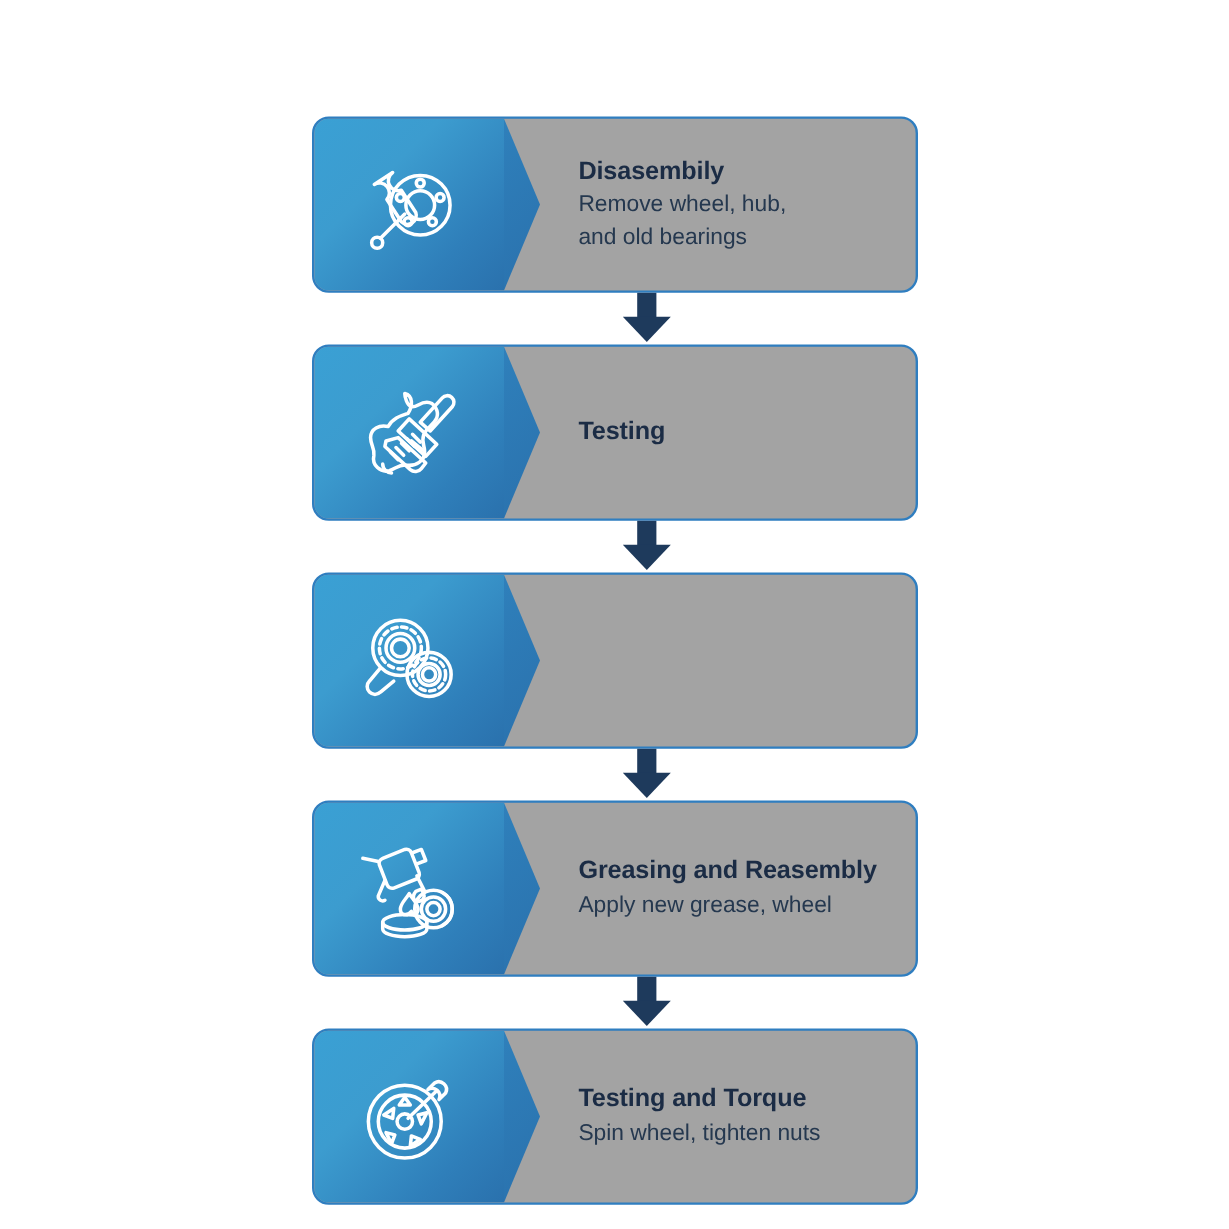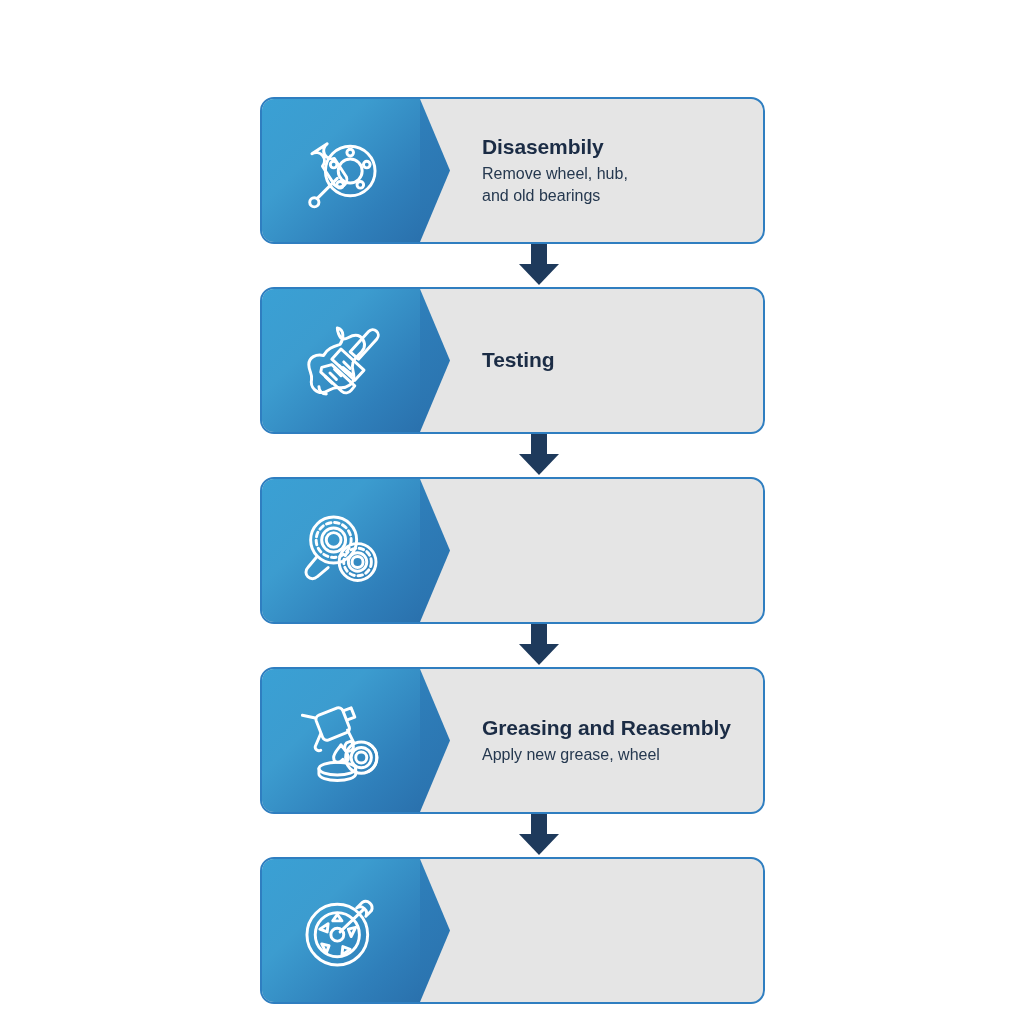--- a/index.html
+++ b/index.html
@@ -23,21 +23,21 @@
   }
 
   .step-wrap {
     position: relative;
   }
 
   .card {
     position: relative;
     height: 147px;
     box-sizing: border-box;
-    background: #e5e5e5;
+    background: #a3a3a3;
     border: 2px solid #2f7ec0;
     border-radius: 14px;
     overflow: hidden;
     display: flex;
     align-items: stretch;
   }
 
   
   .icon-panel {
     position: relative;
@@ -78,21 +78,21 @@
 
   .step-title {
     font-size: 21px;
     font-weight: bold;
     color: #1b2c45;
     line-height: 1.25;
     letter-spacing: -0.1px;
   }
 
   .step-desc {
-    font-size: 16px;
+    font-size: 19px;
     font-weight: normal;
     color: #25384f;
     line-height: 1.38;
     margin-top: 2px;
     white-space: pre-line;
   }
 
   
   .connector {
     height: 43px;
@@ -260,16 +260,20 @@
           <circle cx="46" cy="54" r="7"></circle>
           <path d="M46 32 l-5 7 h10 z"></path>
           <path d="M66 46 l-8 2 l3 8 z"></path>
           <path d="M60 70 l-8 -3 l-1 9 z"></path>
           <path d="M34 74 l3 -8 l-8 -2 z"></path>
           <path d="M27 48 l8 3 l1 -9 z"></path>
           <path d="M49 51 L74 27"></path>
           <path d="M73 19 a7 7 0 0 1 10 9 l-6 6 a7 7 0 0 0 -10 -9 z"></path>
         </svg>
       </div>
+      <div class="text-col">
+        <div class="step-title">Testing and Torque</div>
+        <div class="step-desc">Spin wheel, tighten nuts</div>
+      </div>
     </div>
   </div>
 
 </div>
 
 </body></html>

